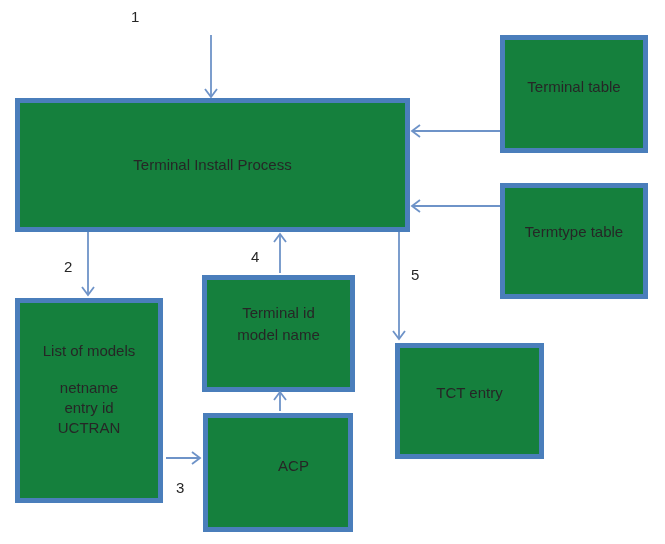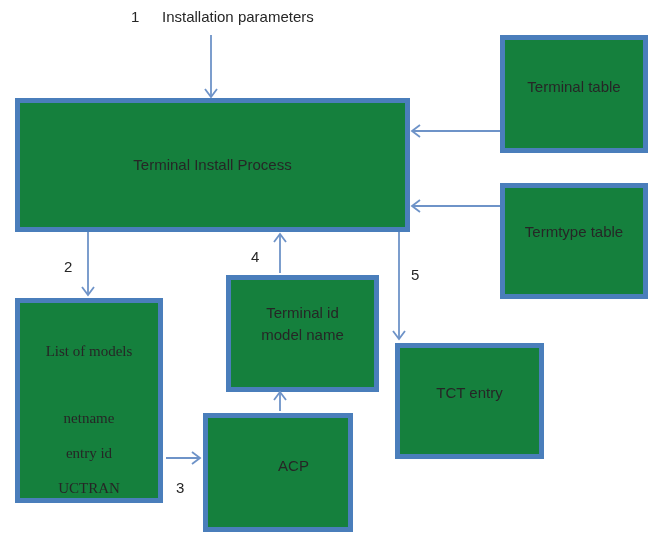--- a/index.html
+++ b/index.html
@@ -42,37 +42,35 @@
   .arrows path, .arrows line{
     stroke:var(--arrow);
     stroke-width:1.8;
     fill:none;
   }
   #box-process{left:15px;top:98px;width:395px;height:134px;}
   #box-terminal-table{left:500px;top:35px;width:148px;height:118px;padding-bottom:14px;}
   #box-termtype-table{left:500px;top:183px;width:148px;height:116px;padding-bottom:18px;}
   #box-list-of-models{
     left:15px;top:298px;width:148px;height:205px;
-    justify-content:space-between;
+    justify-content:flex-start;
     padding-top:38px;
     line-height:20px;
-    font-family:Liberation Serif, serif;
   }
   #box-list-of-models .gap{height:17px;}
-  #box-terminal-id{left:202px;top:275px;width:153px;height:117px;padding-bottom:20px;margin-left:24px;}
+  #box-terminal-id{left:202px;top:275px;width:153px;height:117px;padding-bottom:20px;}
   #box-acp{left:203px;top:413px;width:150px;height:119px;padding-bottom:14px;padding-left:31px;}
   #box-tct-entry{left:380px;top:343px;width:149px;height:116px;padding-bottom:16px;margin-left:15px;}
 </style>
 </head>
 <body>
 
 <div class="canvas">
 
   <span class="lbl" style="left:131px;top:8px;">1</span>
-  <span class="lbl" style="left:162px;top:8px;">Installation parameters</span>
 
   <div class="box" id="box-process">
     <span>Terminal Install Process</span>
   </div>
 
   <div class="box" id="box-terminal-table">
     <span>Terminal table</span>
   </div>
 
   <div class="box" id="box-termtype-table">

